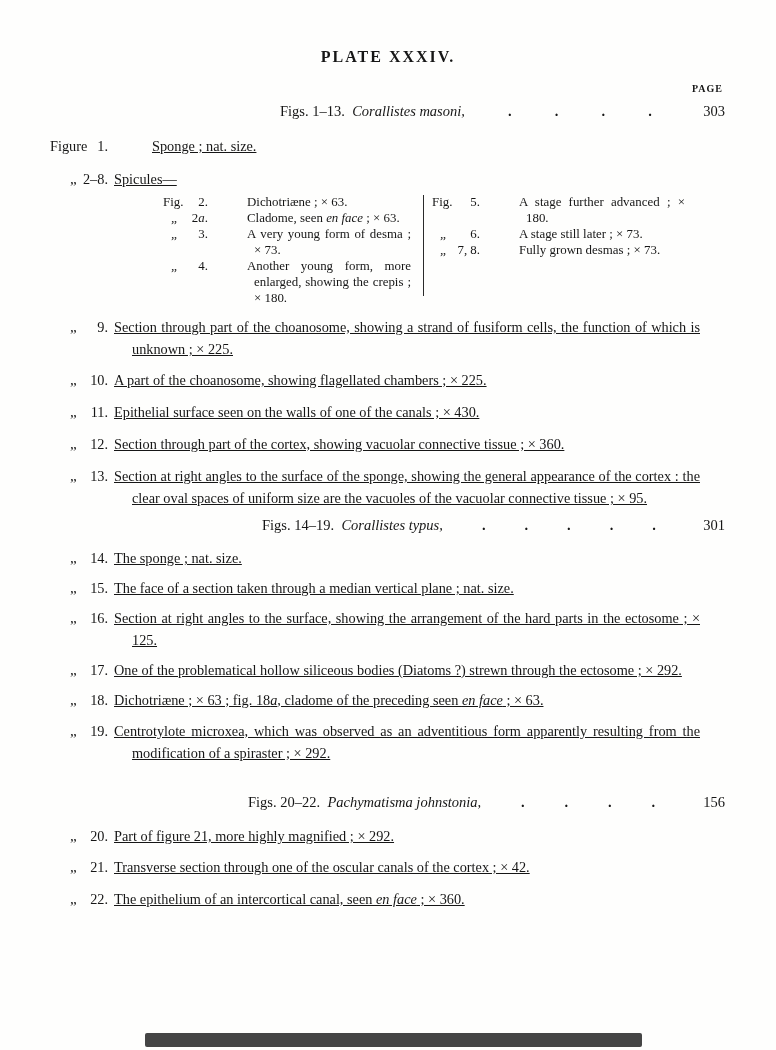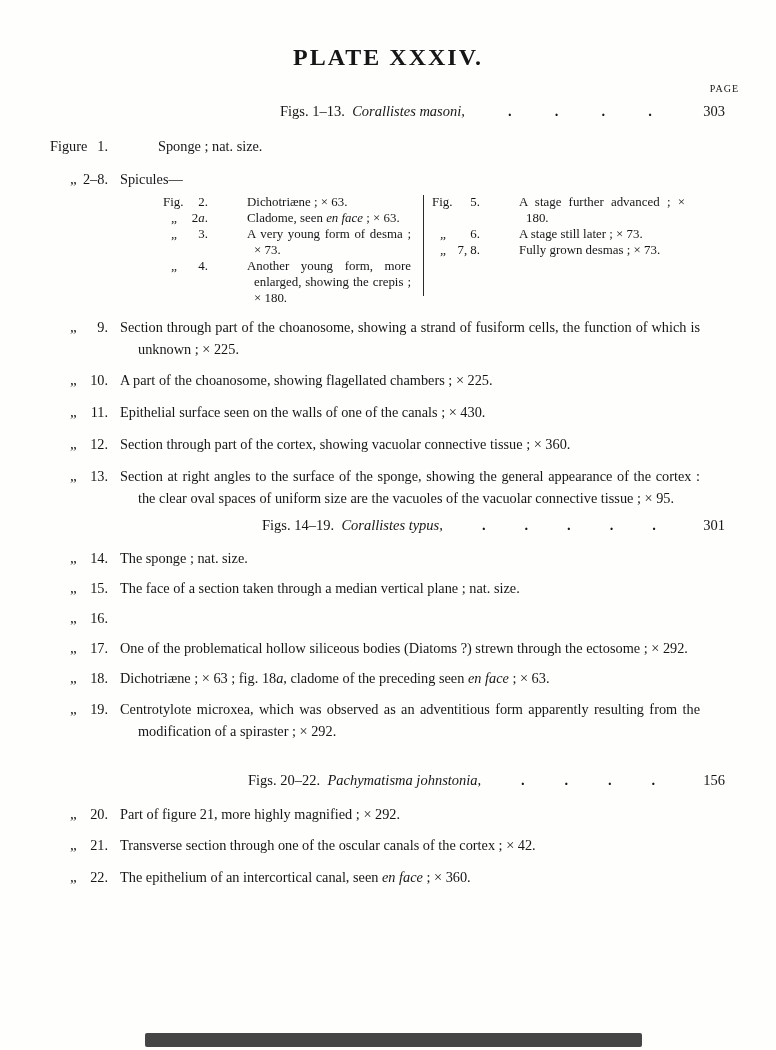--- a/index.html
+++ b/index.html
@@ -3,43 +3,43 @@
 <meta charset="utf-8">
 <style>
   html,body{margin:0;padding:0;background:#ffffff;}
   .page{
     position:relative;width:776px;height:1050px;overflow:hidden;
     background:#fefefd;color:#161616;
     font-family:"Liberation Serif", serif;
   }
   .title{
     margin:46px 0 0 0;text-align:center;
-    font-size:24px;line-height:22px;font-weight:700;letter-spacing:2px;
+    font-size:16px;line-height:22px;font-weight:700;letter-spacing:2px;
   }
   .page-label{
-    position:absolute;top:83px;right:37px;
-    font-size:10px;font-weight:400;letter-spacing:1px;
+    position:absolute;top:83px;right:53px;
+    font-size:10px;font-weight:700;letter-spacing:1px;
   }
   .content{padding:0 51px 0 50px;}
 
   
   .caption{display:flex;align-items:flex-end;font-size:14.5px;line-height:18px;}
   .cap-text{white-space:pre;}
   .leader-dots{flex:1;display:flex;justify-content:space-evenly;font-weight:700;}
   .dot{display:inline-block;}
   .page-num{min-width:30px;text-align:right;font-size:14.5px;}
 
   
   .entry{display:flex;font-size:14.3px;line-height:22px;margin-top:10px;}
   .lab{flex:none;width:58px;display:flex;justify-content:space-between;align-items:baseline;}
   .pfx.ditto{padding-left:20px;font-size:15px;}
   .num{text-align:right;white-space:pre;}
   .txt{
-    flex:1;margin-left:12px;margin-right:25px;
-    text-align:justify;padding-left:18px;text-indent:-18px;
+    flex:1;margin-left:6px;margin-right:25px;
+    text-align:justify;padding-left:18px;text-indent:-18px;text-decoration:underline;
   }
 
   
   .twocol{display:flex;margin-left:113px;margin-right:40px;font-size:12.9px;line-height:16px;}
   .col.left{width:252px;flex:none;}
   .col.right{flex:1;}
   .vrule{width:1px;background:#2a2a2a;margin:1px 8px 10px 8px;}
   .subrow{display:flex;gap:34px;}
   .sublab{flex:none;width:45px;display:flex;justify-content:space-between;align-items:baseline;}
   .right .sublab{width:48px;}
@@ -200,20 +200,21 @@
           <span class="pfx ditto">„</span>
           <span class="num"><span>15.</span></span>
         </span>
     <span class="txt"><span>The face of a section taken through a median vertical plane ; nat. size.</span></span>
   </div>
       <div class="entry" style="margin-top: 8px;">
     <span class="lab">
           <span class="pfx ditto">„</span>
           <span class="num"><span>16.</span></span>
         </span>
+    <span class="txt"><span>Section at right angles to the surface, showing the arrangement of the hard parts in the ectosome ; × 125.</span></span>
   </div>
       <div class="entry" style="margin-top: 8px;">
     <span class="lab">
           <span class="pfx ditto">„</span>
           <span class="num"><span>17.</span></span>
         </span>
     <span class="txt"><span>One of the problematical hollow siliceous bodies (Diatoms ?) strewn through the ectosome ; × 292.</span></span>
   </div>
       <div class="entry" style="margin-top: 8px;">
     <span class="lab">

